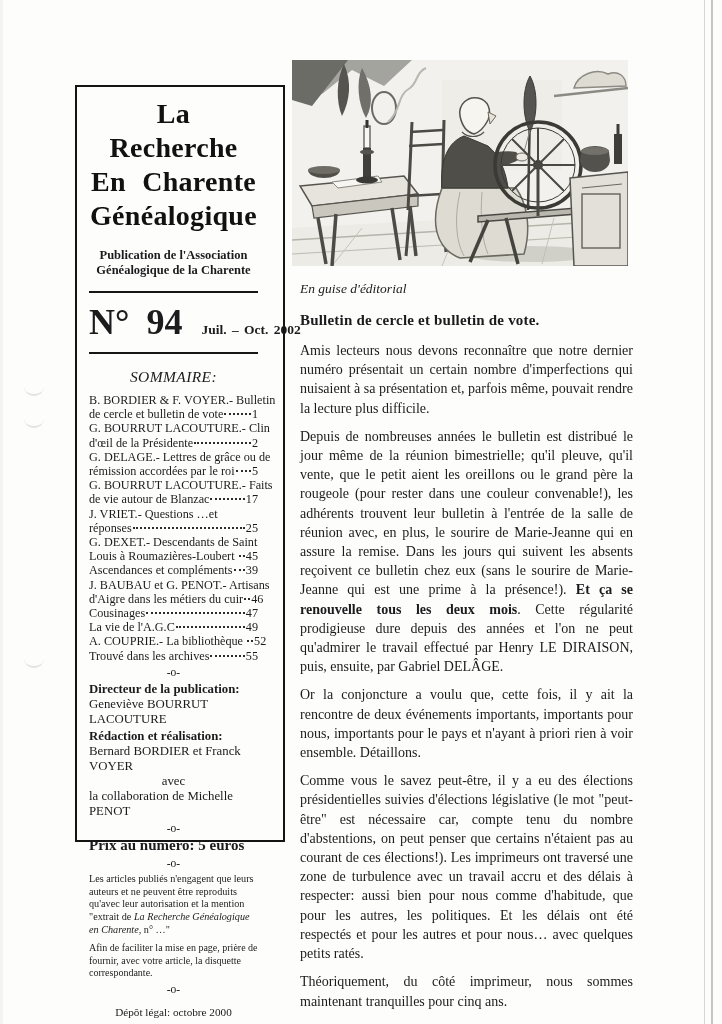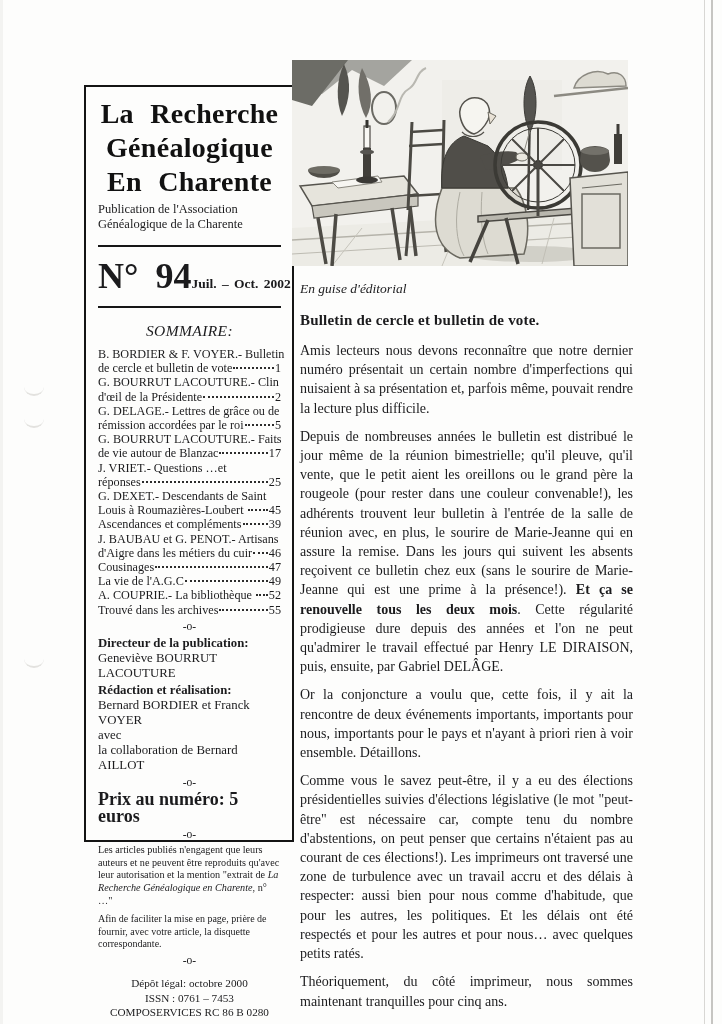--- a/index.html
+++ b/index.html
@@ -10,45 +10,45 @@
   }
   
   .scan-edge-r1{position:absolute;top:0;bottom:0;right:17px;width:1px;background:#d8d7d4;}
   .scan-edge-r2{position:absolute;top:0;bottom:0;right:9px;width:2px;background:#c6c5c2;}
   .scan-edge-l{position:absolute;top:0;bottom:0;left:0;width:3px;background:#f3f3f1;}
   .punch{position:absolute;left:24px;width:20px;height:16px;border-radius:50%;
          border-bottom:2px solid #e3e2df;background:transparent;}
 
   
   .sidebar{
-    position:absolute;left:84px;top:85px;width:210px;height:757px;
-    border:2px solid #141414;box-sizing:border-box;padding:6px 11px 6px 12px;
+    position:absolute;left:75px;top:85px;width:210px;height:757px;
+    border:2px solid #141414;box-sizing:border-box;padding:6px 25px 6px 12px;
   }
   .masthead-title{margin-top:4px;text-align:center;font-weight:bold;
     font-size:28px;line-height:34px;word-spacing:9px;letter-spacing:.3px;color:#111;}
-  .masthead-sub{margin-top:3px;font-weight:normal;
+  .masthead-sub{margin-top:15px;text-align:center;font-weight:bold;
     font-size:12.5px;line-height:15px;}
   .rule{border:0;border-top:2px solid #161616;margin:13px 0 0 0;}
   .issue-line{margin-top:8px;text-align:center;white-space:nowrap;}
   .issue-number{font-size:36px;font-weight:bold;word-spacing:8px;}
-  .issue-date{font-size:13.5px;font-weight:bold;margin-left:0;word-spacing:2px;}
+  .issue-date{font-size:13.5px;font-weight:bold;margin-left:19px;word-spacing:2px;}
   .rule2{border:0;border-top:2px solid #161616;margin:9px 0 0 0;}
 
   .sommaire-heading{margin:14px 0 7px 0;font-style:italic;font-size:15.5px;letter-spacing:.4px;text-align:center;}
   .toc-line{display:flex;align-items:baseline;font-size:12.2px;line-height:14.2px;}
   .toc-text{white-space:pre;}
   .toc-dots{flex:1 1 auto;min-width:6px;border-bottom:2px dotted #2c2c2c;
             margin:0 1px;transform:translateY(-3px);}
   .toc-page{white-space:pre;}
 
   .sep{margin:3px 0 2px 0;text-align:center;font-size:11.5px;line-height:13px;}
   .staff-label{font-weight:bold;font-size:12.8px;line-height:16px;margin-top:1px;}
   .staff-line{font-size:12.8px;line-height:15px;}
-  .center{}
-  .price{font-weight:bold;font-size:18px;line-height:17px;}
+  .center{text-align:center;}
+  .price{font-weight:bold;font-size:15px;line-height:17px;}
   .legal{margin-top:3px;font-size:10.2px;line-height:12.8px;}
   .legal-note{margin-top:5px;font-size:10px;line-height:12.8px;}
   .depot{margin-top:9px;text-align:center;font-size:11.2px;line-height:14.5px;}
 
   
   .illustration{position:absolute;left:292px;top:60px;width:336px;height:206px;}
   .main{position:absolute;left:300px;top:281px;width:333px;}
   .kicker{font-style:italic;font-size:13.5px;line-height:16px;}
   .headline{margin-top:14px;font-weight:bold;font-size:15px;line-height:18px;letter-spacing:.2px;}
   .body{margin-top:12px;}
@@ -62,22 +62,22 @@
   <div class="scan-edge-l"></div>
   <div class="scan-edge-r1"></div>
   <div class="scan-edge-r2"></div>
   <div class="punch" style="top:378px;"></div>
   <div class="punch" style="top:410px;"></div>
   <div class="punch" style="top:650px;"></div>
 
   <div class="sidebar">
     <div class="masthead-title">
       <div>La Recherche</div>
+      <div>En Charente</div>
       <div>Généalogique</div>
-      <div>En Charente</div>
     </div>
     <div class="masthead-sub">
       <div>Publication de l'Association</div>
       <div>Généalogique de la Charente</div>
     </div>
     <hr class="rule">
     <div class="issue-line">
       <span class="issue-number">N° 94</span><span class="issue-date">Juil. – Oct. 2002</span>
     </div>
     <hr class="rule2">
@@ -167,21 +167,21 @@
         </div>
       </div>
 
     <div class="sep">-o-</div>
 
     <div class="staff-label">Directeur de la publication:</div>
     <div class="staff-line">Geneviève BOURRUT LACOUTURE</div>
     <div class="staff-label">Rédaction et réalisation:</div>
     <div class="staff-line">Bernard BORDIER et Franck VOYER</div>
     <div class="staff-line center">avec</div>
-    <div class="staff-line">la collaboration de Bernard AILLOT</div>
+    <div class="staff-line">la collaboration de Michelle PENOT</div>
 
     <div class="sep">-o-</div>
     <div class="price">Prix au numéro: 5 euros</div>
     <div class="sep">-o-</div>
 
     <div class="legal"><span>Les articles publiés n'engagent que leurs auteurs et ne peuvent être reproduits qu'avec leur autorisation et la mention "extrait de </span><i>La Recherche Généalogique en Charente</i><span>, n° …"</span></div>
     <div class="legal-note">Afin de faciliter la mise en page, prière de fournir, avec votre article, la disquette correspondante.</div>
 
     <div class="sep">-o-</div>
 

